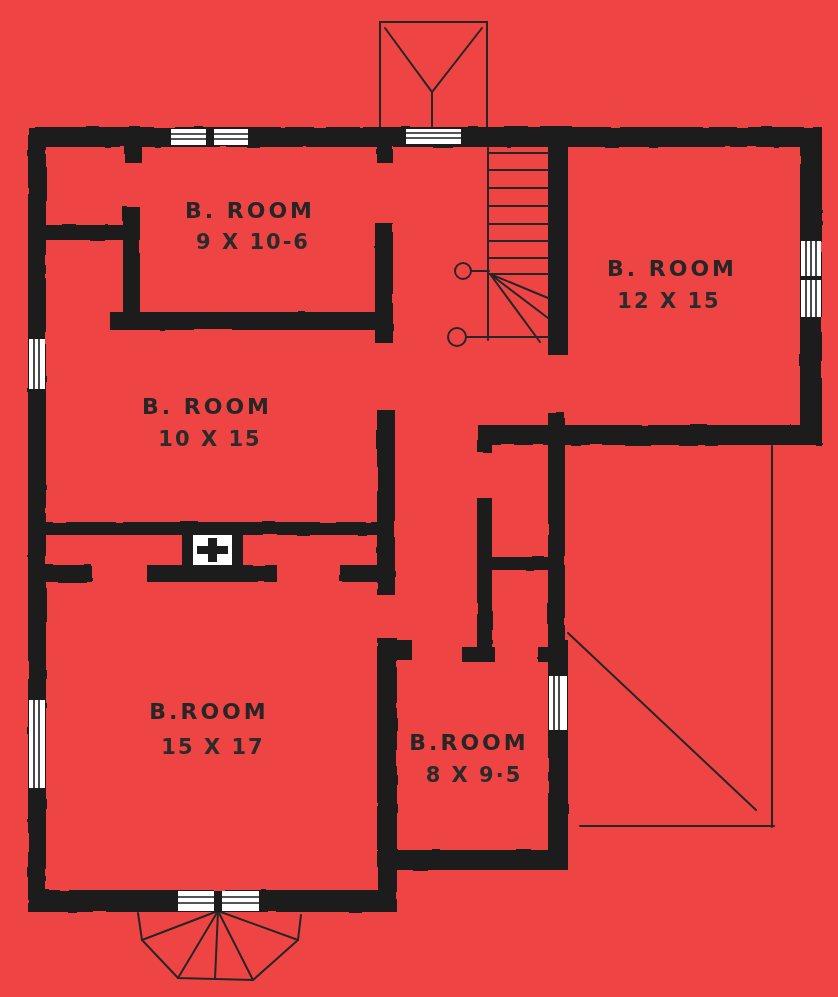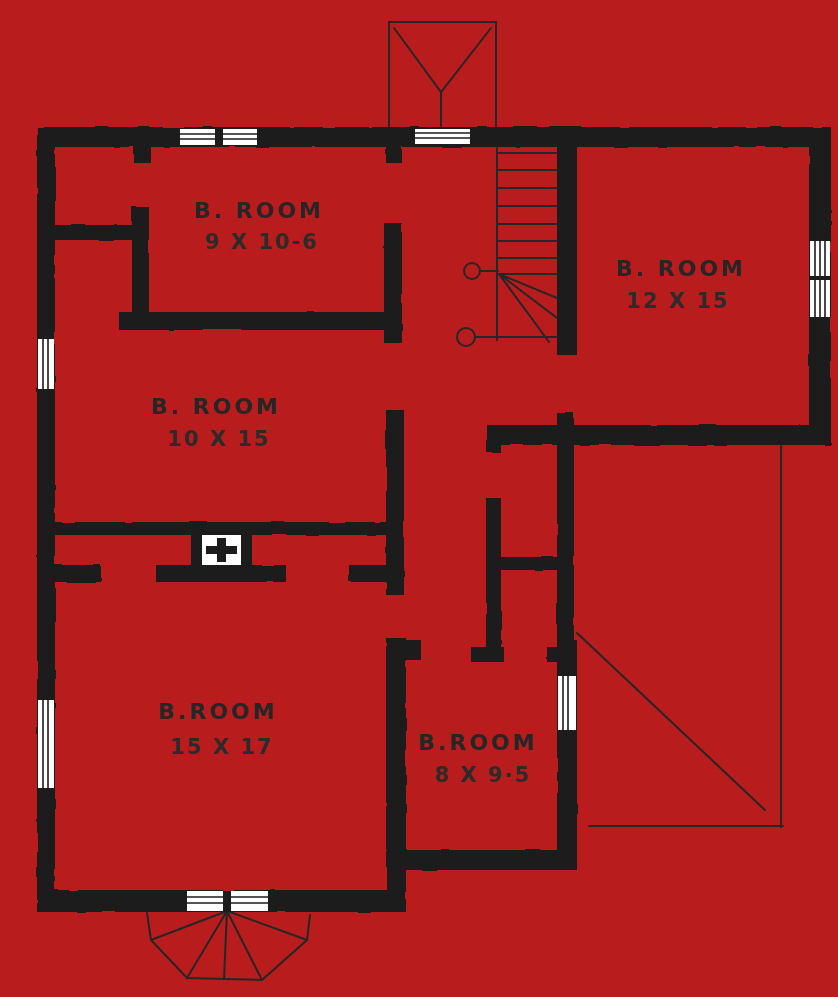--- a/index.html
+++ b/index.html
@@ -1,17 +1,17 @@
 <!DOCTYPE html>
 <html><head>
 <meta charset="utf-8">
 <style>
   html,body{margin:0;padding:0;background:#ffffff;}
   body{width:838px;height:997px;position:relative;font-family:"DejaVu Sans",sans-serif;}
-  .plan-wrap{position:absolute;inset:0;background:#b91c1c;padding-left:9px;}
+  .plan-wrap{position:absolute;inset:0;background:#ef4444;}
   svg{display:block;}
   .wall{fill:#1c1c1c;}
   .thin{stroke:#262626;stroke-width:2;fill:none;stroke-linecap:round;}
   .winline{stroke:#1c1c1c;stroke-width:1.6;fill:none;}
   .white{fill:#ffffff;}
   text.room-label{font-family:"DejaVu Sans",sans-serif;font-weight:bold;font-size:22px;
     letter-spacing:3px;fill:#262626;text-anchor:middle;}
   text.room-size{font-family:"DejaVu Sans",sans-serif;font-weight:bold;font-size:21px;
     letter-spacing:2px;fill:#2b2b2b;text-anchor:middle;}
 </style>

